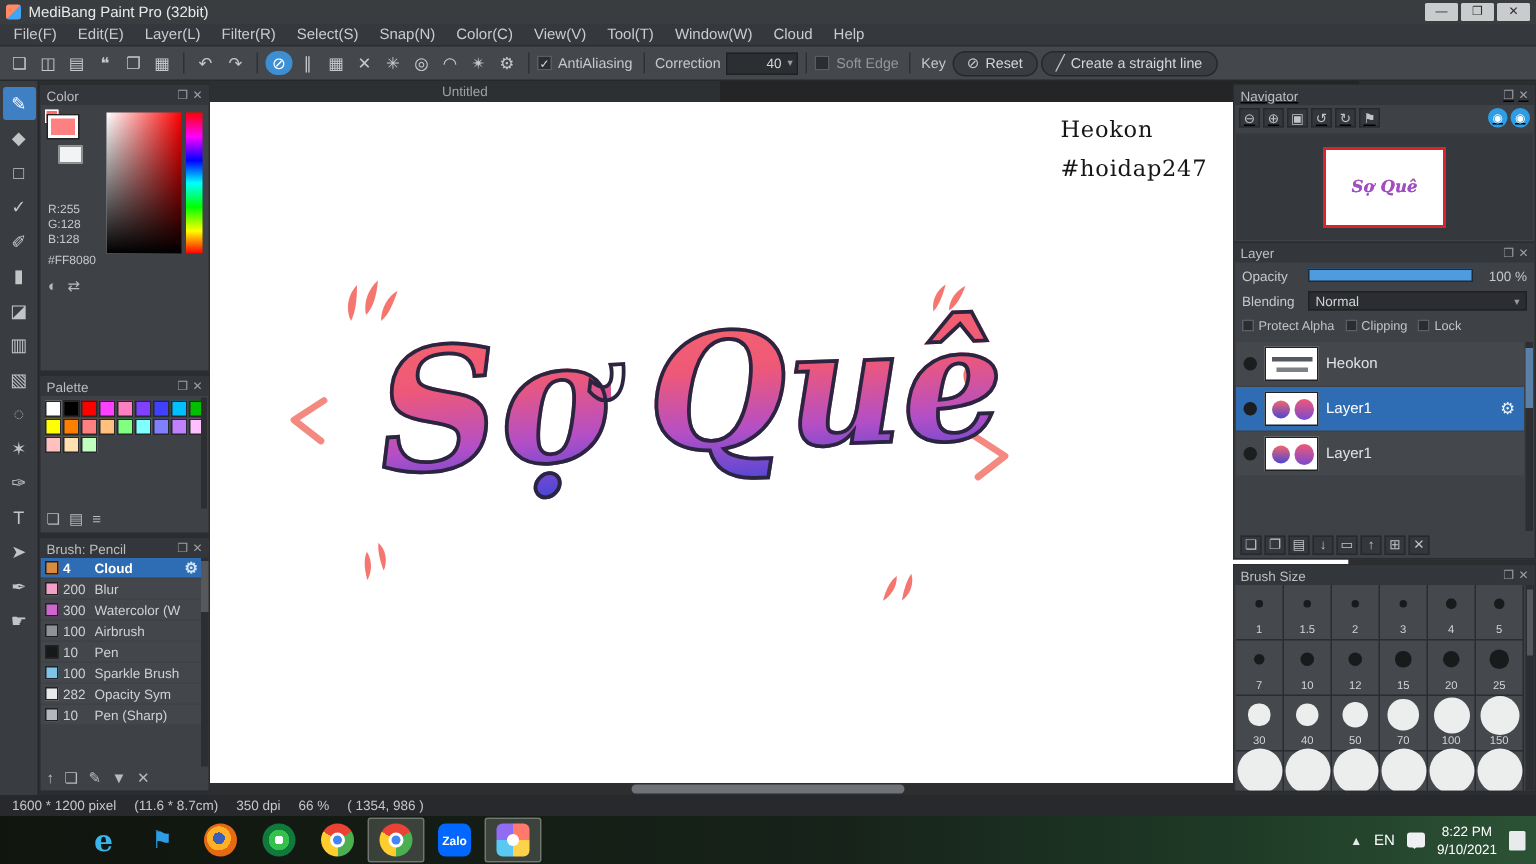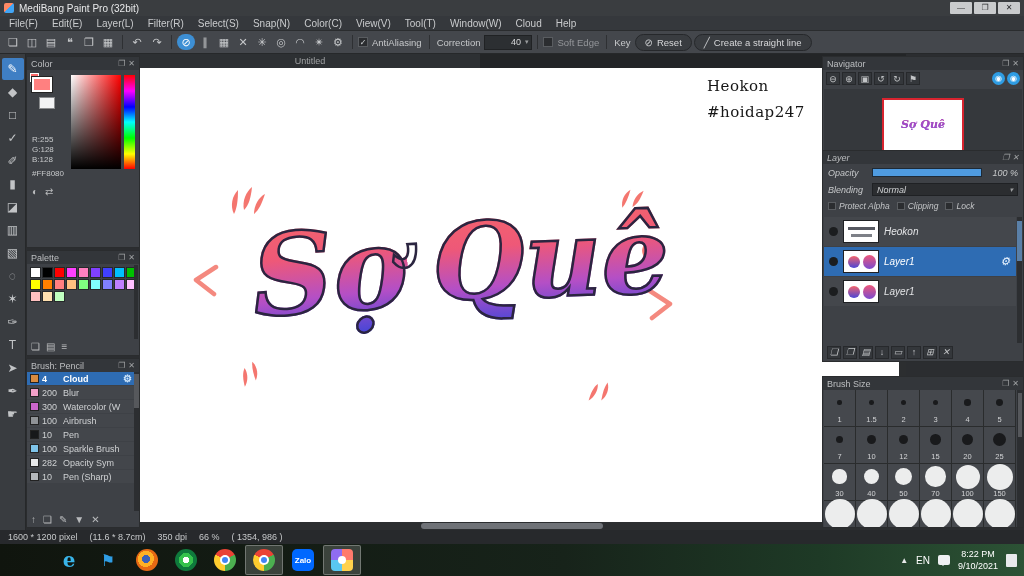--- a/index.html
+++ b/index.html
@@ -119,33 +119,33 @@
       -webkit-background-clip:text;background-clip:text;color:transparent;}
   }
   #word-so{left:112px;top:138px;font-size:112px;transform:rotate(-4deg);}
   #word-que{left:292px;top:128px;font-size:106px;transform:rotate(-2deg);}
   .signature{position:absolute;left:567px;top:6px;font-family:"DejaVu Serif","Liberation Serif",serif;
     font-size:15px;color:#161616;line-height:1.7;letter-spacing:.5px;}
   .deco{position:absolute;}
 
   
   .right-panels{position:absolute;left:822px;top:0;width:202px;height:100%;}
-  #navigator{top:2px;left:0;width:202px;height:106px;}
+  #navigator{top:2px;left:0;width:202px;height:106px;text-decoration:underline;}
   #nav-tools{display:flex;align-items:center;gap:2px;padding:2px 3px;}
   .small-icon{width:14px;height:13px;font-size:9px;color:#c2c4c6;display:flex;align-items:center;
     justify-content:center;background:#34373b;border:1px solid #27292c;}
   .small-icon.blue{color:#fff;background:#2f9de4;border:none;border-radius:50%;width:13px;height:13px;font-size:8px;}
   #nav-blue{margin-left:auto;display:flex;gap:2px;}
   .nav-thumb-area{position:absolute;left:1px;right:1px;top:32px;bottom:1px;background:#35383c;
     display:flex;align-items:center;justify-content:center;}
   .nav-thumb{width:82px;height:54px;background:#fff;border:2px solid #d8242f;display:flex;
     align-items:center;justify-content:center;gap:4px;}
   .mini-word{font-family:"DejaVu Serif",serif;font-style:italic;font-weight:bold;font-size:11px;color:#a24cc8;}
 
-  #layer-panel{top:96px;left:0;width:202px;height:212px;display:flex;flex-direction:column;font-style:italic;}
+  #layer-panel{top:107px;left:0;width:202px;height:212px;display:flex;flex-direction:column;}
   .l-row{display:flex;align-items:center;padding:0 5px;font-size:9px;color:#c6c8ca;}
   .opacity-row{height:17px;gap:4px;}
   .row-label{width:40px;flex:none;}
   .op-slider{flex:1;height:9px;background:#4f9be0;border:1px solid #1e2a36;position:relative;}
   .op-value{width:32px;text-align:right;flex:none;}
   .blend-row{height:17px;gap:4px;}
   .blend-select{flex:1;height:13px;background:#2b2d30;border:1px solid #1f2124;display:flex;
     align-items:center;padding:0 4px;color:#d2d4d6;font-size:9px;}
   .blend-select::after{content:"▾";margin-left:auto;font-size:7px;color:#9a9c9e;}
   #layer-checks{height:16px;display:flex;align-items:center;gap:7px;padding:0 5px;}

